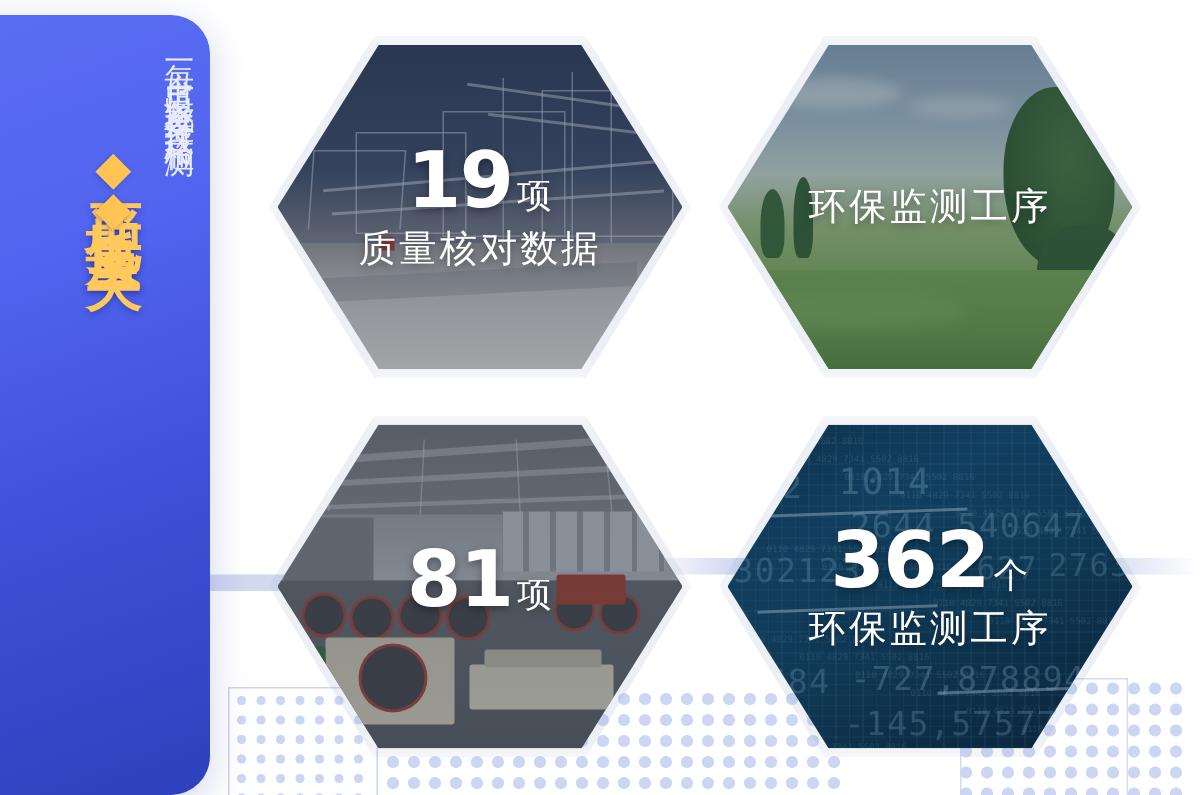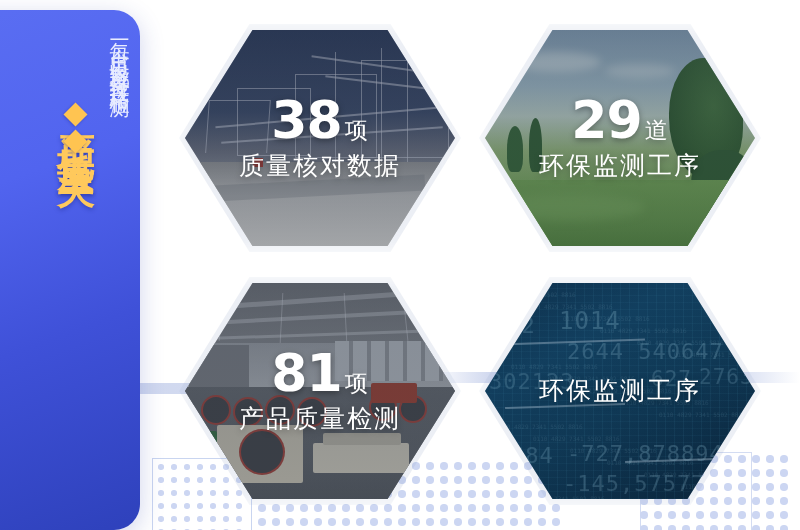--- a/index.html
+++ b/index.html
@@ -370,45 +370,41 @@
       <div class="truss" style="left:222px;top:26px;width:0;height:108px;border-width:0 1px 0 0;"></div>
       <div class="truss" style="left:126px;top:34px;width:124px;height:0;transform:rotate(8deg);"></div>
       <div class="truss" style="left:140px;top:52px;width:110px;height:0;transform:rotate(7deg);"></div>
       <div style="position:absolute;left:0;top:132px;right:0;bottom:0;background:linear-gradient(180deg,#9a9b98 0%,#c2c3c0 40%,#cfd0cd 100%);"></div>
       <div style="position:absolute;left:30px;top:150px;width:210px;height:16px;background:rgba(120,125,130,.35);transform:rotate(-3deg);"></div>
       <div style="position:absolute;left:68px;top:128px;width:10px;height:9px;background:#b33b2e;"></div>
     </div>
     <div class="hexshade" style="background:linear-gradient(180deg,rgba(38,48,70,.42) 0%,rgba(46,56,78,.40) 55%,rgba(60,66,82,.30) 100%);"></div>
     <div class="hexcontent">
       <div class="numline">
-        <span class="num">38</span>
+        <span class="num">19</span>
         <span class="unit">项</span>
       </div>
       <div class="cap">质量核对数据</div>
     </div>
   </div>
 
   <div class="hexglow" style="left:479px;top:24px;width:282px;height:228px;"></div>
   <div class="hex" id="hex2" style="left:485px;top:30px;width:270px;height:216px;">
     <div class="hexbg" style="background:linear-gradient(180deg,#7e96b4 0%,#9db4c8 26%,#b9c9c6 40%,#8fae78 56%,#6f9b57 74%,#5d8b49 100%);">
       <div style="position:absolute;left:26px;top:22px;width:90px;height:20px;background:rgba(255,255,255,.35);border-radius:50%;filter:blur(4px);"></div>
       <div style="position:absolute;left:120px;top:34px;width:70px;height:14px;background:rgba(255,255,255,.28);border-radius:50%;filter:blur(4px);"></div>
       <div class="tree" style="left:22px;top:96px;width:16px;height:46px;background:#2f5c34;border-radius:50% 50% 30% 30%;"></div>
       <div class="tree" style="left:44px;top:88px;width:13px;height:54px;background:#2a5530;border-radius:50% 50% 30% 30%;"></div>
       <div class="tree" style="left:184px;top:28px;width:74px;height:120px;background:radial-gradient(ellipse at 60% 40%,#3d6b3a 0%,#27502a 70%,#1e4223 100%);border-radius:46% 40% 42% 50%;"></div>
       <div class="tree" style="left:206px;top:120px;width:62px;height:72px;background:#2a5430;border-radius:46% 40% 50% 44%;"></div>
       <div style="position:absolute;left:0;top:150px;right:0;bottom:0;background:linear-gradient(180deg,#6b9a52 0%,#5d8b49 60%,#4f7d3f 100%);"></div>
       <div style="position:absolute;left:10px;top:164px;width:150px;height:26px;background:rgba(120,165,95,.5);border-radius:50%;filter:blur(5px);"></div>
     </div>
     <div class="hexshade" style="background:linear-gradient(180deg,rgba(60,78,82,.34) 0%,rgba(54,74,70,.30) 60%,rgba(48,70,58,.26) 100%);"></div>
     <div class="hexcontent">
-      <div class="numline">
-        <span class="num">29</span>
-        <span class="unit">道</span>
-      </div>
       <div class="cap">环保监测工序</div>
     </div>
   </div>
 
   <div class="hexglow" style="left:179px;top:277px;width:282px;height:228px;"></div>
   <div class="hex" id="hex3" style="left:185px;top:283px;width:270px;height:216px;">
     <div class="hexbg" style="background:linear-gradient(180deg,#6d7279 0%,#7c8188 24%,#8b9098 44%,#7e838a 64%,#6c7178 100%);">
       <div class="beam" style="left:14px;top:14px;width:250px;height:5px;transform:rotate(-4deg);"></div>
       <div class="beam" style="left:16px;top:32px;width:244px;height:4px;transform:rotate(-3deg);"></div>
       <div class="beam" style="left:20px;top:50px;width:236px;height:3px;transform:rotate(-2deg);"></div>
@@ -432,21 +428,20 @@
       <div class="mach" style="left:138px;top:150px;width:78px;height:12px;background:#b5b2a6;"></div>
       <div class="mach" style="left:4px;top:148px;width:28px;height:34px;background:#2e6b3e;"></div>
       <div class="mach" style="left:186px;top:100px;width:46px;height:20px;background:#9c3a2d;"></div>
     </div>
     <div class="hexshade" style="background:linear-gradient(180deg,rgba(52,58,70,.38) 0%,rgba(56,62,72,.36) 60%,rgba(56,62,72,.30) 100%);"></div>
     <div class="hexcontent">
       <div class="numline">
         <span class="num">81</span>
         <span class="unit">项</span>
       </div>
-      <div class="cap">产品质量检测</div>
     </div>
   </div>
 
   <div class="hexglow" style="left:479px;top:277px;width:282px;height:228px;"></div>
   <div class="hex" id="hex4" style="left:485px;top:283px;width:270px;height:216px;">
     <div class="hexbg" id="hex4bg" style="background:linear-gradient(150deg,#0f3350 0%,#15486b 30%,#12405f 55%,#0d2f49 80%,#0a2238 100%);">
       <div style="position:absolute;inset:0;background:repeating-linear-gradient(90deg,rgba(90,180,215,.10) 0 1px,transparent 1px 9px);"></div>
       <div style="position:absolute;inset:0;background:repeating-linear-gradient(0deg,rgba(90,180,215,.07) 0 1px,transparent 1px 7px);"></div>
       <div class="scan" style="left:10px;top:58px;width:150px;transform:rotate(-2deg);"></div>
       <div class="scan" style="left:20px;top:122px;width:120px;transform:rotate(-2deg);"></div>
@@ -475,17 +470,21 @@
         <div class="codeline" style="left: 11px; top: 140px; font-size: 6px; opacity: 0.3;">0110 4829 7341 5502 8816</div>
         <div class="codeline" style="left: 48px; top: 152px; font-size: 6px; opacity: 0.3;">0110 4829 7341 5502 8816</div>
         <div class="codeline" style="left: 85px; top: 164px; font-size: 6px; opacity: 0.3;">0110 4829 7341 5502 8816</div>
         <div class="codeline" style="left: 122px; top: 176px; font-size: 6px; opacity: 0.3;">0110 4829 7341 5502 8816</div>
         <div class="codeline" style="left: 159px; top: 188px; font-size: 6px; opacity: 0.3;">0110 4829 7341 5502 8816</div>
         <div class="codeline" style="left: 196px; top: 200px; font-size: 6px; opacity: 0.3;">0110 4829 7341 5502 8816</div>
         <div class="codeline" style="left: 33px; top: 212px; font-size: 6px; opacity: 0.3;">0110 4829 7341 5502 8816</div>
       </div>
     <div class="hexshade" style="background:linear-gradient(180deg,rgba(10,40,64,.28) 0%,rgba(10,36,58,.30) 100%);"></div>
     <div class="hexcontent">
+      <div class="numline">
+        <span class="num">362</span>
+        <span class="unit">个</span>
+      </div>
       <div class="cap">环保监测工序</div>
     </div>
   </div>
 
 </div>
 
 </body></html>

